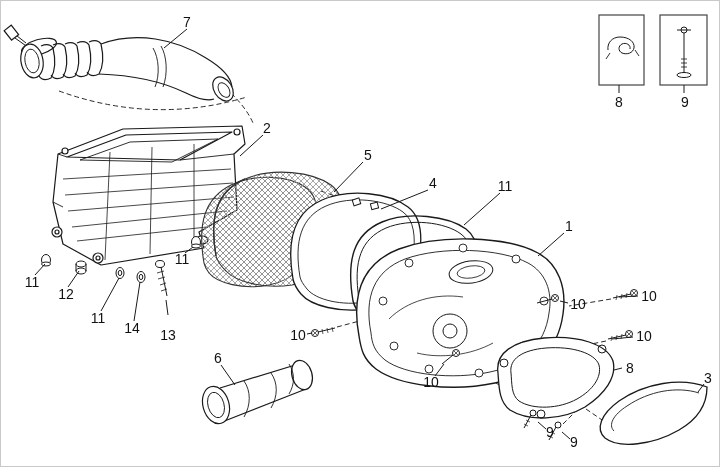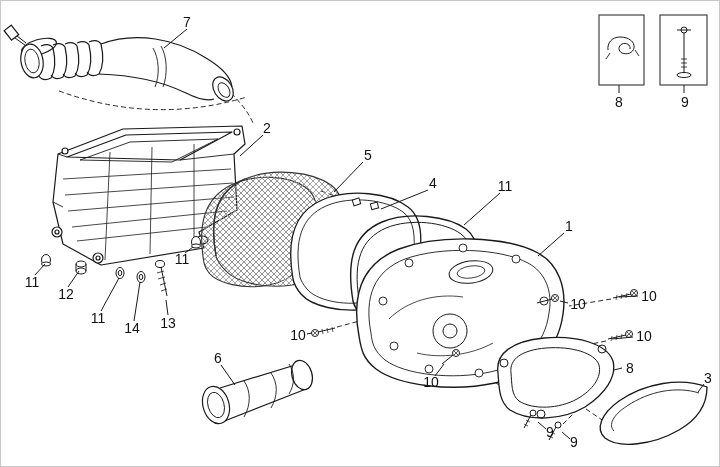--- a/index.html
+++ b/index.html
@@ -270,21 +270,21 @@
 <div class="callout" style="left:684px; top:101px">9</div>
 <div class="callout" style="left:648px; top:295px">10</div>
 <div class="callout" style="left:643px; top:335px">10</div>
 <div class="callout" style="left:577px; top:303px">10</div>
 <div class="callout" style="left:297px; top:334px">10</div>
 <div class="callout" style="left:430px; top:381px">10</div>
 <div class="callout" style="left:31px;  top:281px">11</div>
 <div class="callout" style="left:65px;  top:293px">12</div>
 <div class="callout" style="left:97px;  top:317px">11</div>
 <div class="callout" style="left:131px; top:327px">14</div>
-<div class="callout" style="left:167px; top:322px">13</div>
+<div class="callout" style="left:167px; top:334px">13</div>
 <div class="callout" style="left:181px; top:258px">11</div>
 <div class="callout" style="left:217px; top:357px">6</div>
 <div class="callout" style="left:629px; top:367px">8</div>
 <div class="callout" style="left:707px; top:377px">3</div>
 <div class="callout" style="left:549px; top:431px">9</div>
 <div class="callout" style="left:573px; top:441px">9</div>
 
 </div>
 
 </body></html>

